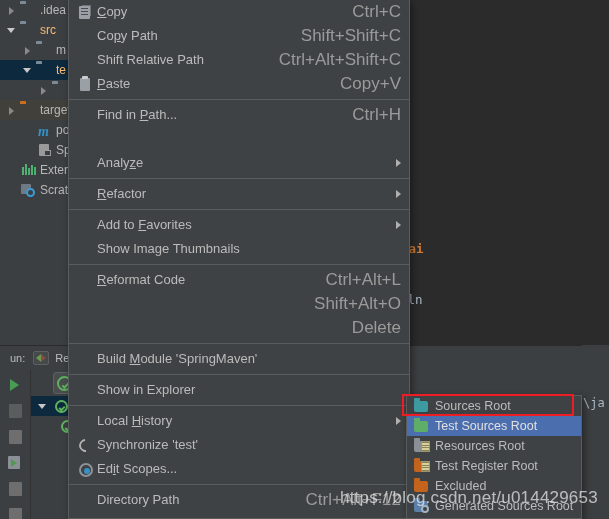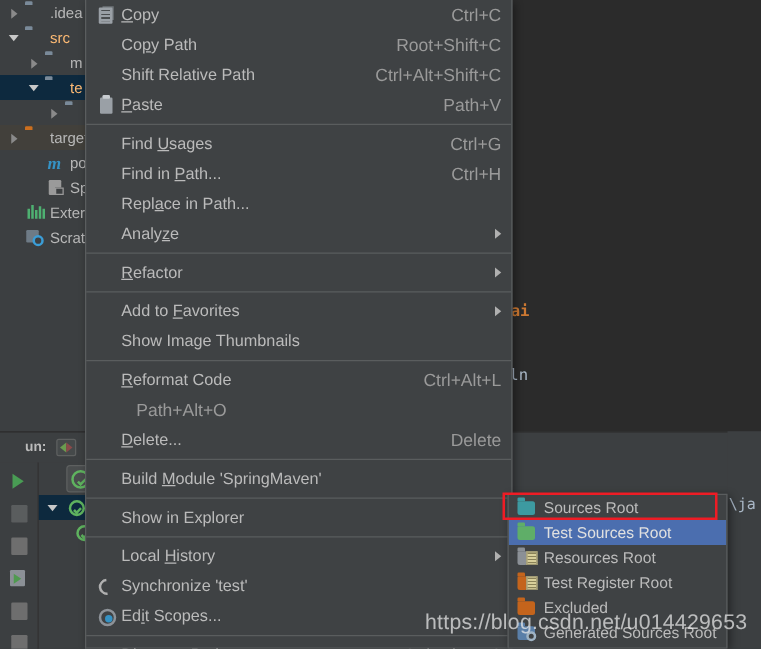--- a/index.html
+++ b/index.html
@@ -83,21 +83,21 @@
 
   
   #run-panel {
     position: absolute; left: 0; top: 345px; width: 609px; height: 174px;
     background: #3c3f41; border-top: 1px solid #2b2b2b;
   }
   #run-tabbar {
     position: absolute; left: 0; top: 0; width: 215px; height: 24px;
     display: flex; align-items: center; font-size: 11px; color: #bbbbbb;
   }
-  #run-label { margin-left: 20px; font-weight: bold; }
+  #run-label { margin-left: 10px; }
   .rc-btn {
     width: 16px; height: 14px; margin-left: 8px; border: 1px solid #5e6060;
     border-radius: 2px; background: #45494a; display: flex;
     align-items: center; justify-content: center;
   }
   .rc-arrow-l { border-right: 5px solid #6a9c4f; border-top: 4px solid transparent;
                 border-bottom: 4px solid transparent; width: 0; height: 0; }
   .rc-arrow-r { border-left: 5px solid #8a4a4a; border-top: 4px solid transparent;
                 border-bottom: 4px solid transparent; width: 0; height: 0; }
   #run-toolbar-left {
@@ -154,24 +154,25 @@
   #context-menu {
     position: absolute; left: 68px; top: 0; width: 342px; height: 519px;
     background: #3f4244; border: 1px solid #5a5d5e; border-top: none;
     font-size: 13px; color: #bbbbbb;
     box-shadow: 2px 2px 7px rgba(0,0,0,.45);
   }
   .mi {
     position: relative; height: 24px; line-height: 24px;
     display: flex; align-items: center; padding-left: 8px; padding-right: 8px;
     white-space: nowrap;
+    justify-content: flex-end;
   }
   .mi-ico { width: 20px; flex: 0 0 20px; height: 16px; position: relative; }
   .mi-label { flex: 1 1 auto; font-size: 13px; color: #bbbbbb; }
-  .mi-short { font-size: 14px; color: #9a9a9a; margin-left: 12px; }
+  .mi-short { font-size: 17px; color: #9a9a9a; margin-left: 12px; }
   .mi-arrow {
     width: 0; height: 0; margin-left: 10px;
     border-left: 5px solid #b0b0b0;
     border-top: 4px solid transparent; border-bottom: 4px solid transparent;
   }
   .mi-sep { height: 1px; background: #5a5d5e; margin: 3px 0; }
   .mnemo { text-decoration: underline; }
 
   
   .ico-copy {
@@ -418,54 +419,48 @@
       <span class="mi-ico">
           <span class="ico-copy"></span>
         </span>
       <span class="mi-label"><span class="mnemo">C</span>opy</span>
       <span class="mi-short">Ctrl+C</span>
     </div>
 
     <div class="mi">
       <span class="mi-ico"></span>
       <span class="mi-label">Co<span class="mnemo">p</span>y Path</span>
-      <span class="mi-short">Root+Shift+C</span>
+      <span class="mi-short">Shift+Shift+C</span>
     </div>
 
     <div class="mi">
       <span class="mi-ico"></span>
       <span class="mi-label">Shift Relative Path</span>
       <span class="mi-short">Ctrl+Alt+Shift+C</span>
     </div>
 
     <div class="mi">
       <span class="mi-ico">
           <span class="ico-paste"></span>
         </span>
       <span class="mi-label"><span class="mnemo">P</span>aste</span>
-      <span class="mi-short">Path+V</span>
-    </div>
-
-    <div class="mi-sep"></div>
-
-    <div class="mi">
-      <span class="mi-ico"></span>
-      <span class="mi-label">Find <span class="mnemo">U</span>sages</span>
-      <span class="mi-short">Ctrl+G</span>
-    </div>
+      <span class="mi-short">Copy+V</span>
+    </div>
+
+    <div class="mi-sep"></div>
+
 
     <div class="mi">
       <span class="mi-ico"></span>
       <span class="mi-label">Find in <span class="mnemo">P</span>ath...</span>
       <span class="mi-short">Ctrl+H</span>
     </div>
 
     <div class="mi">
       <span class="mi-ico"></span>
-      <span class="mi-label">Repl<span class="mnemo">a</span>ce in Path...</span>
     </div>
 
     <div class="mi">
       <span class="mi-ico"></span>
       <span class="mi-label">Analy<span class="mnemo">z</span>e</span>
       <span class="mi-arrow"></span>
     </div>
 
     <div class="mi-sep"></div>
 
@@ -491,26 +486,25 @@
     <div class="mi-sep"></div>
 
     <div class="mi">
       <span class="mi-ico"></span>
       <span class="mi-label"><span class="mnemo">R</span>eformat Code</span>
       <span class="mi-short">Ctrl+Alt+L</span>
     </div>
 
     <div class="mi">
       <span class="mi-ico"></span>
-      <span class="mi-short">Path+Alt+O</span>
-    </div>
-
-    <div class="mi">
-      <span class="mi-ico"></span>
-      <span class="mi-label"><span class="mnemo">D</span>elete...</span>
+      <span class="mi-short">Shift+Alt+O</span>
+    </div>
+
+    <div class="mi">
+      <span class="mi-ico"></span>
       <span class="mi-short">Delete</span>
     </div>
 
     <div class="mi-sep"></div>
 
     <div class="mi">
       <span class="mi-ico"></span>
       <span class="mi-label">Build <span class="mnemo">M</span>odule 'SpringMaven'</span>
     </div>
 

